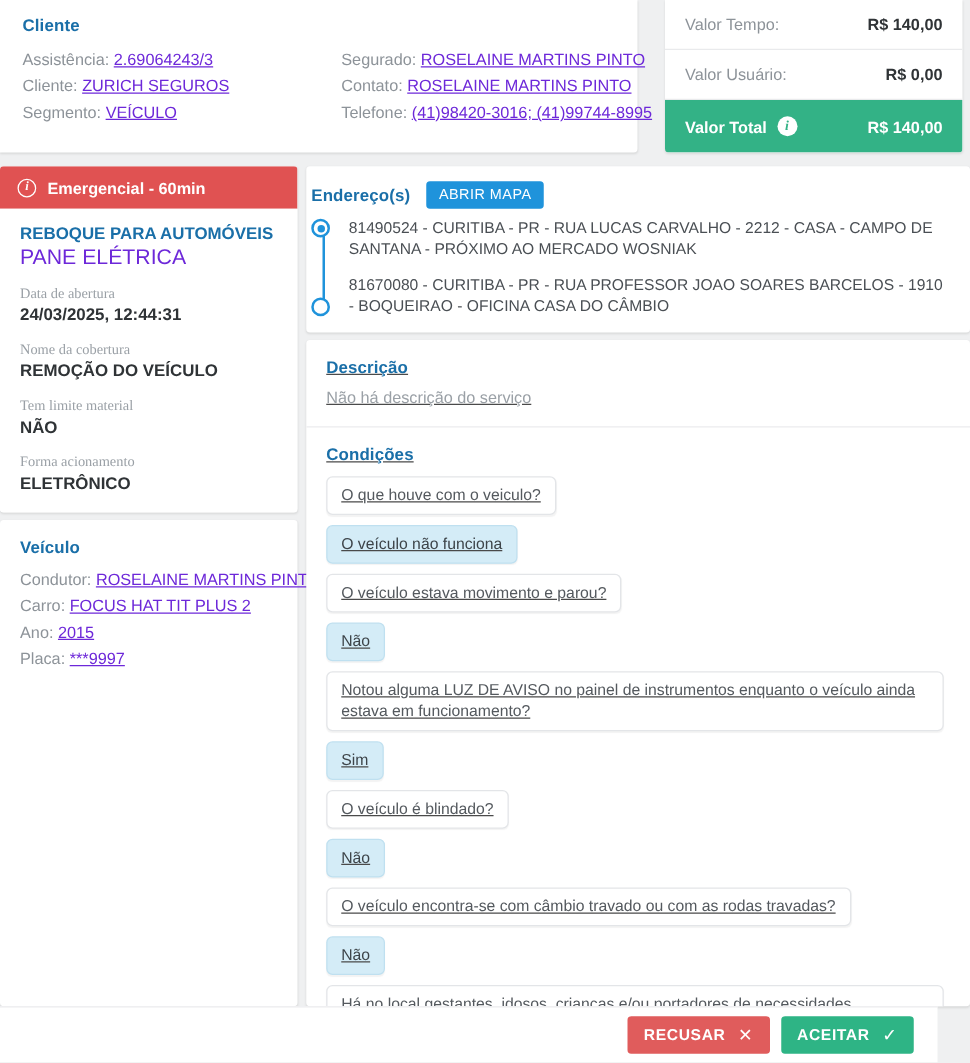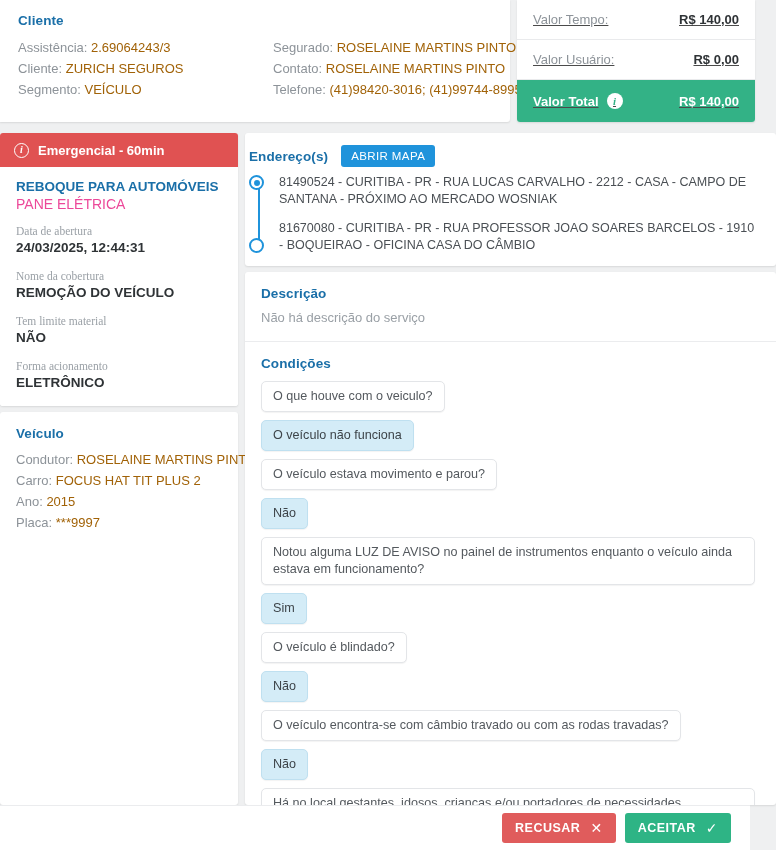--- a/index.html
+++ b/index.html
@@ -28,31 +28,30 @@
     border-radius: 0 0 3px 0;
   }
   .section-title {
     color: #1a6fa8; font-weight: bold; font-size: 13.5px;
     margin-bottom: 9px; letter-spacing: .1px;
   }
   .client-cols { display: flex; }
   .client-col { flex: 0 0 auto; }
   .client-col.left { width: 255px; }
   .kv { font-size: 13px; line-height: 21px; color: #8d9399; white-space: nowrap; }
-  .kv b { color: #a16207; font-weight: normal; }
+  .kv b { color: #6d28d9; font-weight: normal; text-decoration: underline; }
   .tel-link { color: #2196d6; }
 
   
   .values-card {
     width: 238px; height: 122px;
-    margin-left: 3px;
+    margin-left: 18px;
     display: flex; flex-direction: column;
     overflow: hidden;
     border-radius: 0 0 3px 3px;
-    text-decoration: underline;
   }
   .val-row {
     display: flex; align-items: center; justify-content: space-between;
     padding: 0 16px; height: 40px;
     border-bottom: 1px solid #e9eaec;
     font-size: 13px;
   }
   .val-row .label { color: #8d9399; }
   .val-row .amount { color: #2f3336; font-weight: bold; }
   .val-total {
@@ -83,21 +82,21 @@
   }
   .ring-icon {
     width: 15px; height: 15px; border-radius: 50%;
     border: 1.4px solid #fff;
     display: inline-flex; align-items: center; justify-content: center;
     font-size: 10px; font-style: italic; font-weight: bold;
     font-family: "Liberation Serif", serif; line-height: 1;
   }
   .service-body { background: #fff; padding: 12px 16px 14px 16px; }
   .svc-title { color: #1a6fa8; font-weight: bold; font-size: 13.5px; }
-  .svc-sub { color: #ec4899; font-size: 14px; margin-top: 2px; }
+  .svc-sub { color: #6d28d9; font-size: 17px; margin-top: 2px; }
   .field { margin-top: 12px; }
   .field .flabel { color: #9aa0a6; font-size: 11.5px; line-height: 15px; font-family: Liberation Serif, serif; }
   .field .fvalue { color: #2f3336; font-size: 13.5px; font-weight: bold; line-height: 18px; }
 
   .vehicle-card { background: #fff; border-radius: 3px; padding: 14px 16px; flex: 1; }
   .vehicle-card .section-title { margin-bottom: 8px; }
 
   
   .main-col { width: 531px; display: flex; flex-direction: column; gap: 6px; }
 
@@ -123,21 +122,21 @@
   }
   .dot.filled::after {
     content: ""; position: absolute; inset: 2.5px;
     border-radius: 50%; background: #1f93db;
   }
   .dot.top { top: 1px; }
   .dot.bottom { top: 18px; }
 
   .detail-card {
     background: #fff; border-radius: 3px;
-    flex: 1; overflow: hidden; display: flex; flex-direction: column;
+    flex: 1; overflow: hidden; display: flex; flex-direction: column; text-decoration: underline;
   }
   .desc-block { padding: 14px 16px 16px 16px; border-bottom: 1px solid #ebecee; }
   .desc-block .section-title { margin-bottom: 9px; }
   .desc-empty { color: #9aa0a6; font-size: 13px; }
 
   .cond-block { padding: 14px 16px 0 16px; }
   .cond-block .section-title { margin-bottom: 10px; }
   .chip-list { display: flex; flex-direction: column; align-items: flex-start; gap: 8px; }
   .chip {
     display: inline-block; max-width: 494px;

